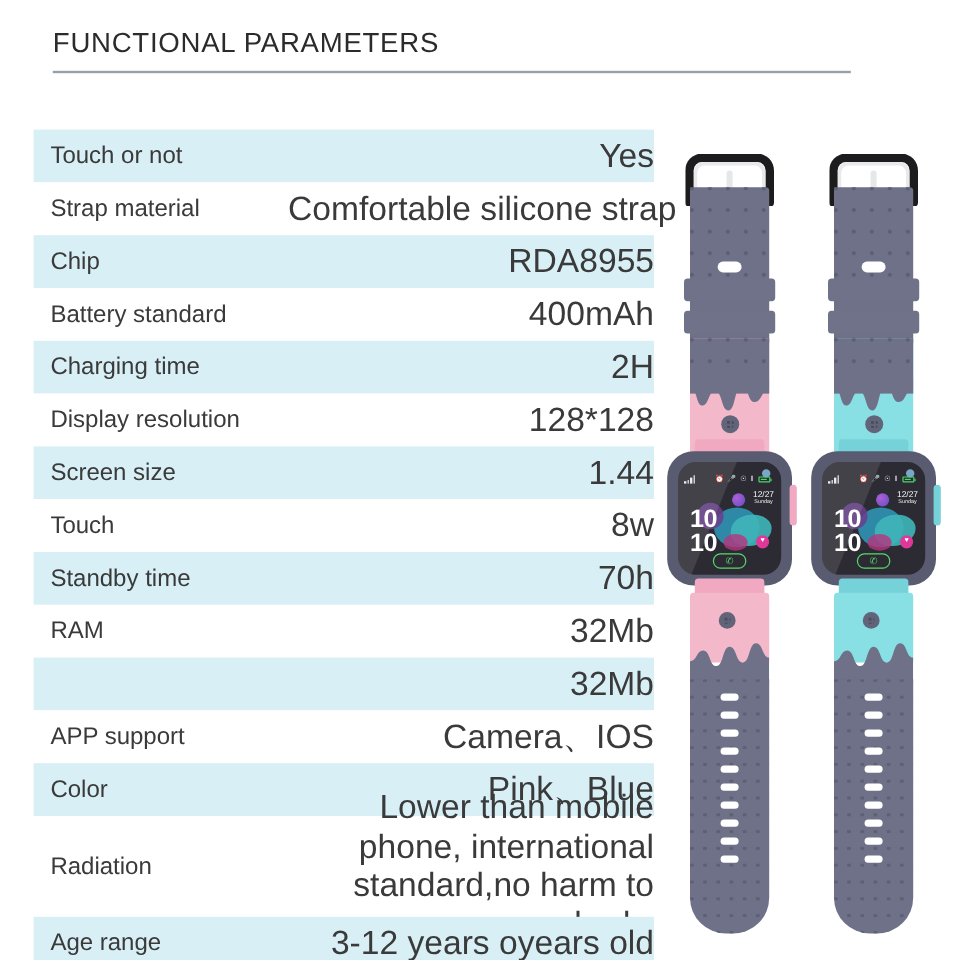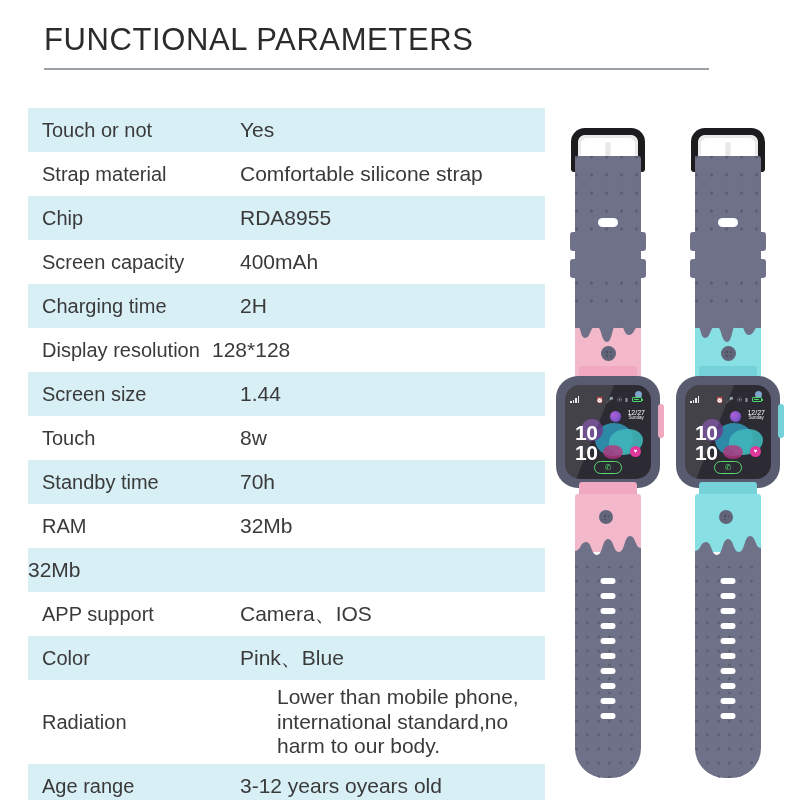--- a/index.html
+++ b/index.html
@@ -20,21 +20,21 @@
   }
 
   
   .title-block {
     position: absolute;
     left: 44px;
     top: 22px;
     width: 600px;
   }
   .page-title {
-    font-size: 31px;
+    font-size: 23px;
     letter-spacing: 0.6px;
     color: #2b2b2b;
     font-weight: 400;
     white-space: nowrap;
   }
   .title-rule {
     margin-top: 10px;
     width: 665px;
     height: 2px;
     background: #9aa0a6;
@@ -59,23 +59,24 @@
 
   .spec-label {
     flex: 0 0 212px;
     padding-left: 14px;
     font-size: 20px;
     color: #3a3a3a;
     white-space: nowrap;
   }
   .spec-value {
     flex: 1 1 auto;
-    font-size: 21px;
+    font-size: 28px;
     color: #3a3a3a;
     white-space: nowrap;
+    text-align: right;
   }
   .spec-row.narrow-label .spec-label { flex: 0 0 198px; }
   .spec-row.narrow-label .spec-value { margin-left: -14px; }
 
   .spec-value.multiline {
     white-space: normal;
     line-height: 1.16;
     width: 280px;
     margin-left: 37px;
   }
@@ -492,21 +493,21 @@
       <div class="spec-label">Strap material</div>
       <div class="spec-value">Comfortable silicone strap</div>
     </div>
 
     <div class="spec-row alt">
       <div class="spec-label">Chip</div>
       <div class="spec-value">RDA8955</div>
     </div>
 
     <div class="spec-row">
-      <div class="spec-label">Screen capacity</div>
+      <div class="spec-label">Battery standard</div>
       <div class="spec-value">400mAh</div>
     </div>
 
     <div class="spec-row alt">
       <div class="spec-label">Charging time</div>
       <div class="spec-value">2H</div>
     </div>
 
     <div class="spec-row narrow-label">
       <div class="spec-label">Display resolution</div>

